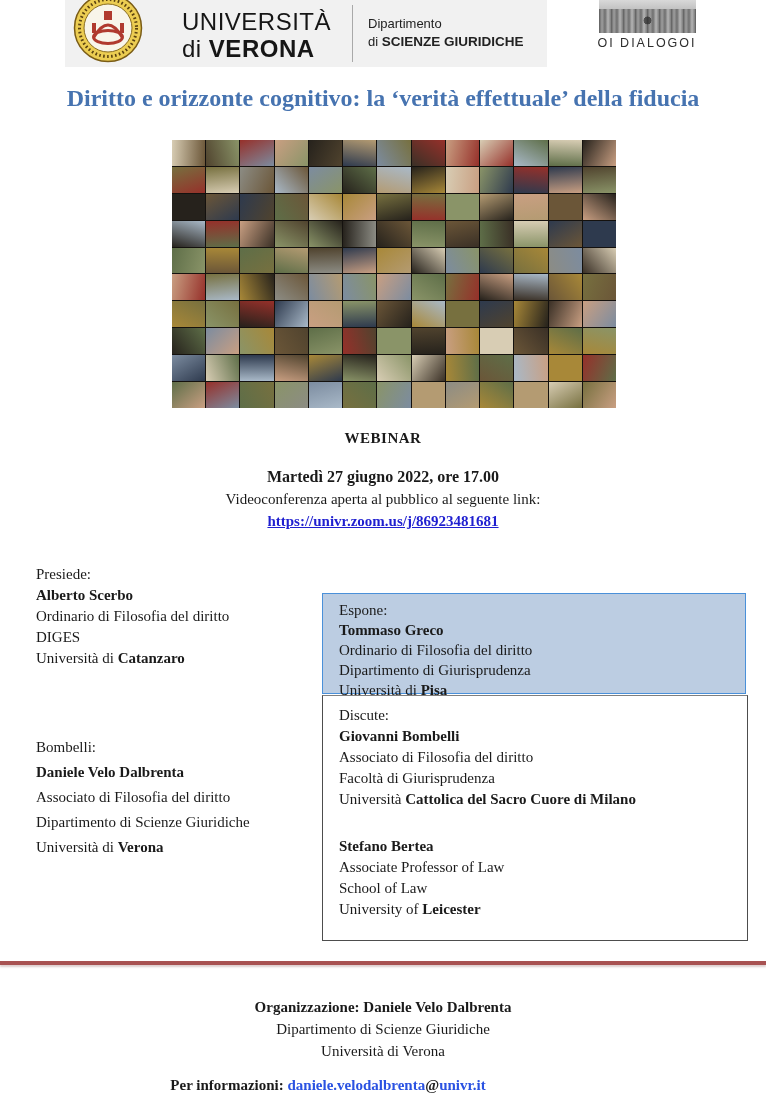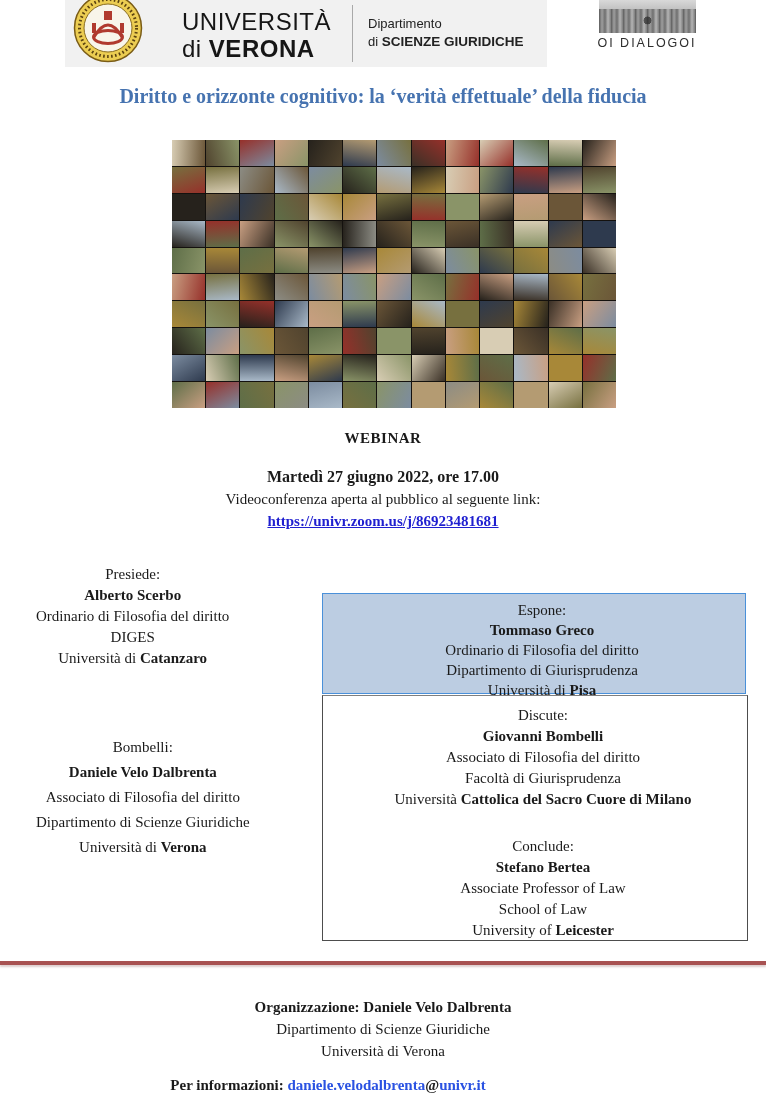--- a/index.html
+++ b/index.html
@@ -27,38 +27,38 @@
     background-image:
       linear-gradient(180deg,#d9d9d9 0%,#c2c2c2 28%,rgba(0,0,0,0) 28%),
       radial-gradient(circle at 50% 62%,rgba(35,35,35,.65) 0 7%,rgba(0,0,0,0) 8%),
       repeating-linear-gradient(90deg,#5c5c5c 0px,#9e9e9e 3px,#6f6f6f 6px,#b5b5b5 9px,#7d7d7d 12px);
   }
   .dialogoi-label{margin-top:3px;font-family:"Liberation Sans",sans-serif;
     font-size:12.5px;letter-spacing:2px;color:#2e2e2e;white-space:nowrap;}
 
   
   .page-title{left:0;top:85px;width:766px;text-align:center;
-    color:#4673b0;font-weight:bold;font-size:20px;}
+    color:#4673b0;font-weight:bold;font-size:24px;}
 
   
   .collage{left:172px;top:140px;width:444px;height:268px;
     display:grid;gap:1px;background:#14110e;}
   .collage div{width:100%;height:100%;}
 
   
   .webinar{left:0;top:430px;width:766px;text-align:center;
     font-weight:bold;font-size:15px;letter-spacing:.5px;}
   .event{left:0;top:466px;width:766px;text-align:center;line-height:22px;}
   .event .dt{font-weight:bold;font-size:16px;}
   .event .note{font-size:15px;}
   .event .lnk{font-weight:bold;font-size:15px;color:#1f1fd0;
     text-decoration:underline;cursor:pointer;margin-top:28px;}
 
   
-  .person{font-size:15px;white-space:nowrap;text-align:center;}
+  .person{font-size:15px;white-space:nowrap;}
   .pp-presiede{left:36px;top:564px;line-height:21px;}
   .pp-introduce{left:36px;top:735px;line-height:25px;}
   .person .nm{font-weight:bold;}
   .person b{font-weight:bold;}
 
   .blue-box{left:322px;top:593px;width:424px;height:101px;box-sizing:border-box;
     background:#bccde2;border:1px solid #4a90d9;
     padding:6px 0 0 16px;font-size:15px;line-height:20px;white-space:nowrap;}
   .white-box{left:322px;top:695px;width:426px;height:246px;box-sizing:border-box;
     background:#ffffff;border:1px solid #4d4d4d;border-top-color:#7f7f7f;
@@ -280,21 +280,20 @@
 
 <div class="abs person white-box">
   <div>
     <div>Discute:</div>
     <div class="nm">Giovanni Bombelli</div>
     <div>Associato di Filosofia del diritto</div>
     <div>Facoltà di Giurisprudenza</div>
     <div><span>Università </span><b>Cattolica del Sacro Cuore di Milano</b></div>
   </div>
   <div class="conclude-block">
-    <div>Conclude:</div>
     <div class="nm">Stefano Bertea</div>
     <div>Associate Professor of Law</div>
     <div>School of Law</div>
     <div><span>University of </span><b>Leicester</b></div>
   </div>
 </div>
 
 <div class="abs red-rule"></div>
 
 <div class="abs footer-org">

